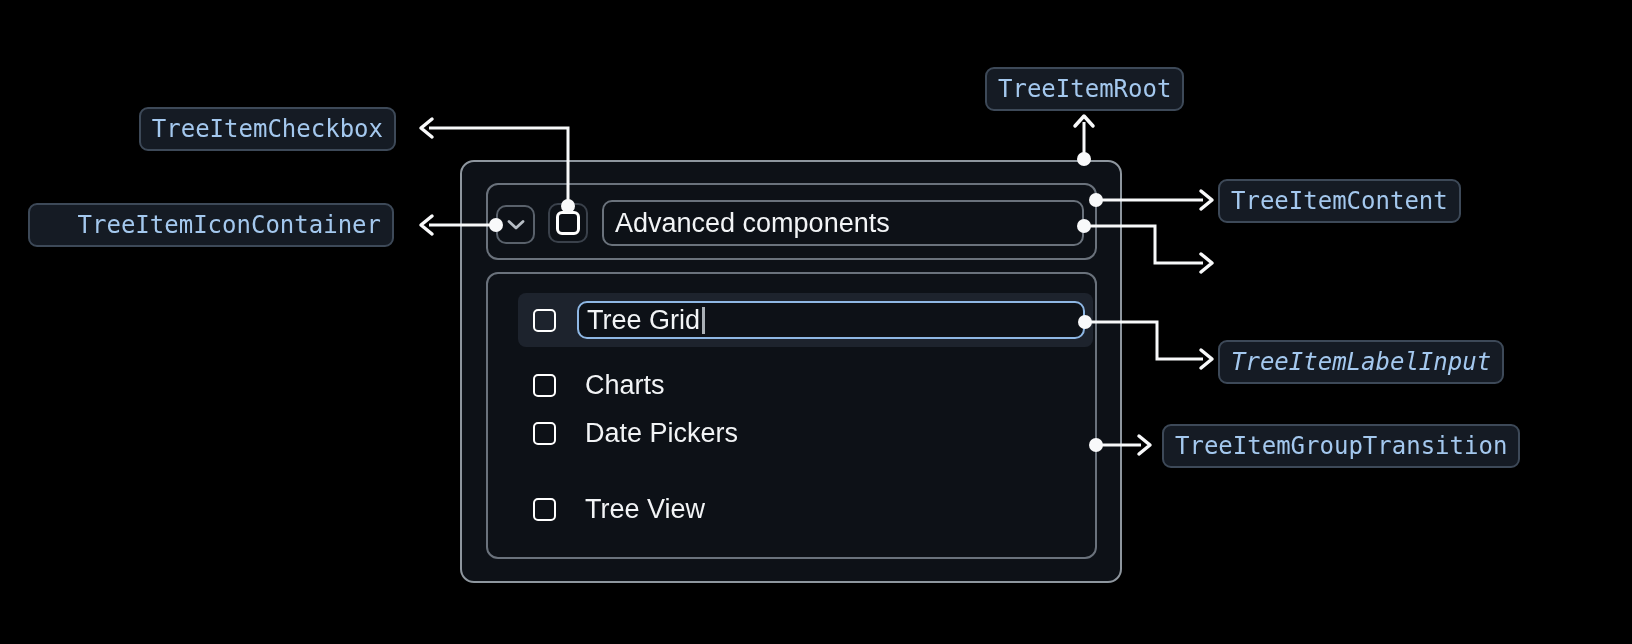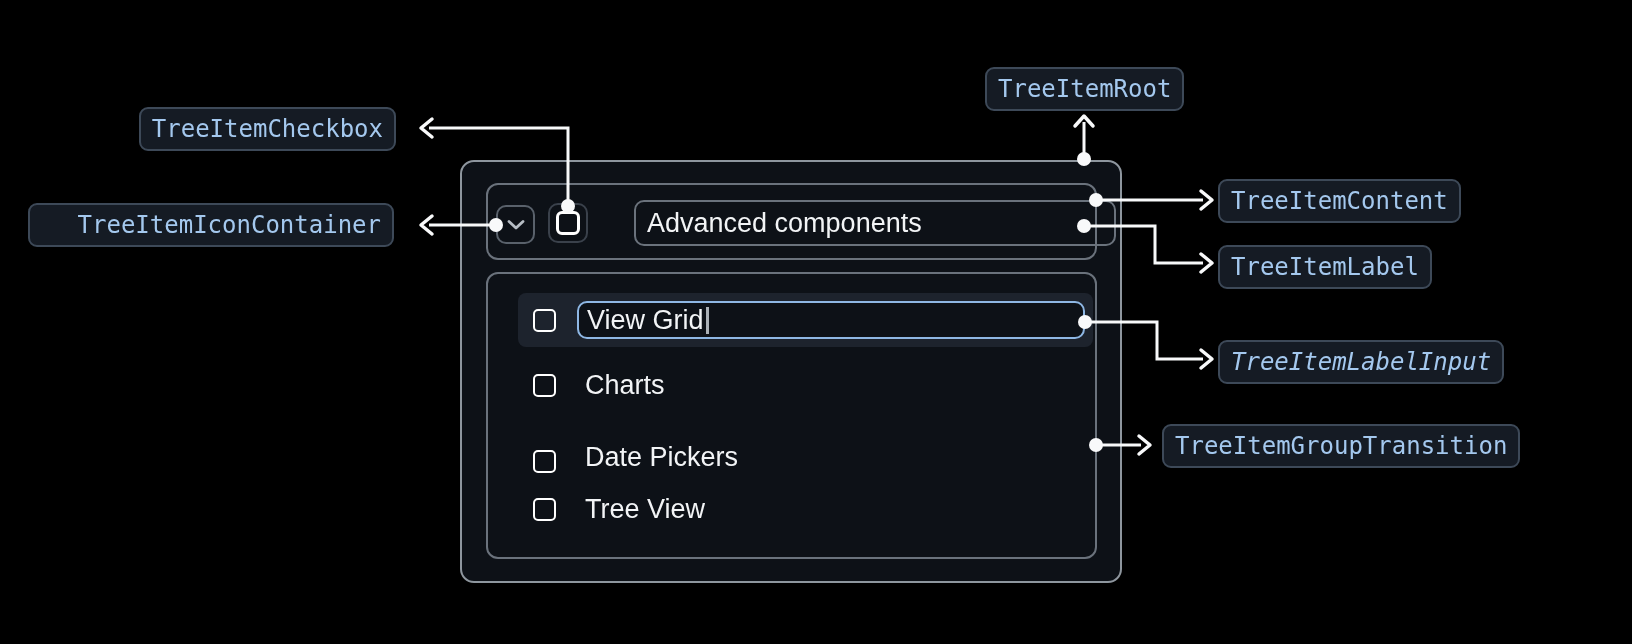--- a/index.html
+++ b/index.html
@@ -36,29 +36,29 @@
   .icon-btn{position:absolute;left:8px;top:20px;width:39px;height:39px;box-sizing:border-box;
         border:2px solid var(--button-border);border-radius:10px;
         display:flex;align-items:center;justify-content:center;}
   .cb-frame{position:absolute;left:60px;top:18px;width:40px;height:40px;box-sizing:border-box;
         border:2px solid var(--muted-border);border-radius:10px;
         display:flex;align-items:center;justify-content:center;}
   .cb-glyph-lg{width:24px;height:24px;box-sizing:border-box;border:3px solid #fff;border-radius:6px;}
   .label-box{position:absolute;left:114px;top:15px;width:482px;height:46px;box-sizing:border-box;
         border:2px solid var(--inner-border);border-radius:10px;
         display:flex;align-items:center;padding-left:11px;
-        color:var(--text-primary);font-size:27px;margin-left:32px;}
+        color:var(--text-primary);font-size:27px;}
   .group{position:absolute;left:24px;top:110px;width:611px;height:287px;
         box-sizing:border-box;border:2px solid var(--inner-border);border-radius:12px;}
   .row{position:absolute;left:30px;width:575px;height:54px;box-sizing:border-box;
         display:flex;align-items:center;padding-left:15px;gap:29px;
         color:var(--text-primary);font-size:27px;}
   .row-0{top:19px;background:var(--row-highlight);border-radius:8px;}
   .row-1{top:84px;}
-  .row-2{top:145px;align-items:flex-end;}
+  .row-2{top:132px;}
   .row-3{top:208px;}
   .cb-glyph-sm{flex:none;width:23px;height:23px;box-sizing:border-box;
         border:2.5px solid #fff;border-radius:5px;}
   .label-input{position:absolute;left:59px;top:8px;width:508px;height:38px;box-sizing:border-box;
         border:2px solid var(--input-focus-border);border-radius:10px;
         background:var(--card-background);display:flex;align-items:center;
         padding-left:8px;color:var(--text-primary);font-size:27px;}
   .caret{display:inline-block;width:3px;height:27px;background:#aab0b6;margin-left:2px;}
 
   
@@ -70,21 +70,20 @@
 </style>
 </head>
 <body>
 
 <div class="stage">
 
   <div class="badge badge-root">TreeItemRoot</div>
   <div class="badge badge-checkbox">TreeItemCheckbox</div>
   <div class="badge badge-icon-container">TreeItemIconContainer</div>
   <div class="badge badge-content">TreeItemContent</div>
-  <div class="badge badge-label">TreeItemLabel</div>
   <div class="badge badge-label-input">TreeItemLabelInput</div>
   <div class="badge badge-group-transition">TreeItemGroupTransition</div>
 
   <div class="card">
 
     <div class="content-row">
       <div class="icon-btn">
         <svg width="18" height="10" viewBox="0 0 18 10">
           <path d="M2 1.5 L9 8 L16 1.5" stroke="#b6bdc4" stroke-width="2.8" fill="none" stroke-linecap="round" stroke-linejoin="round"></path>
         </svg>
@@ -95,21 +94,21 @@
       <div class="label-box">
         <span>Advanced components</span>
       </div>
     </div>
 
     <div class="group">
 
       <div class="row row-0">
         <span class="cb-glyph-sm"></span>
         <div class="label-input" role="textbox">
-          <span>View Grid</span>
+          <span>Tree Grid</span>
           <span class="caret"></span>
         </div>
       </div>
 
       <div class="row row-1">
         <span class="cb-glyph-sm"></span>
         <span>Charts</span>
       </div>
 
       <div class="row row-2">

